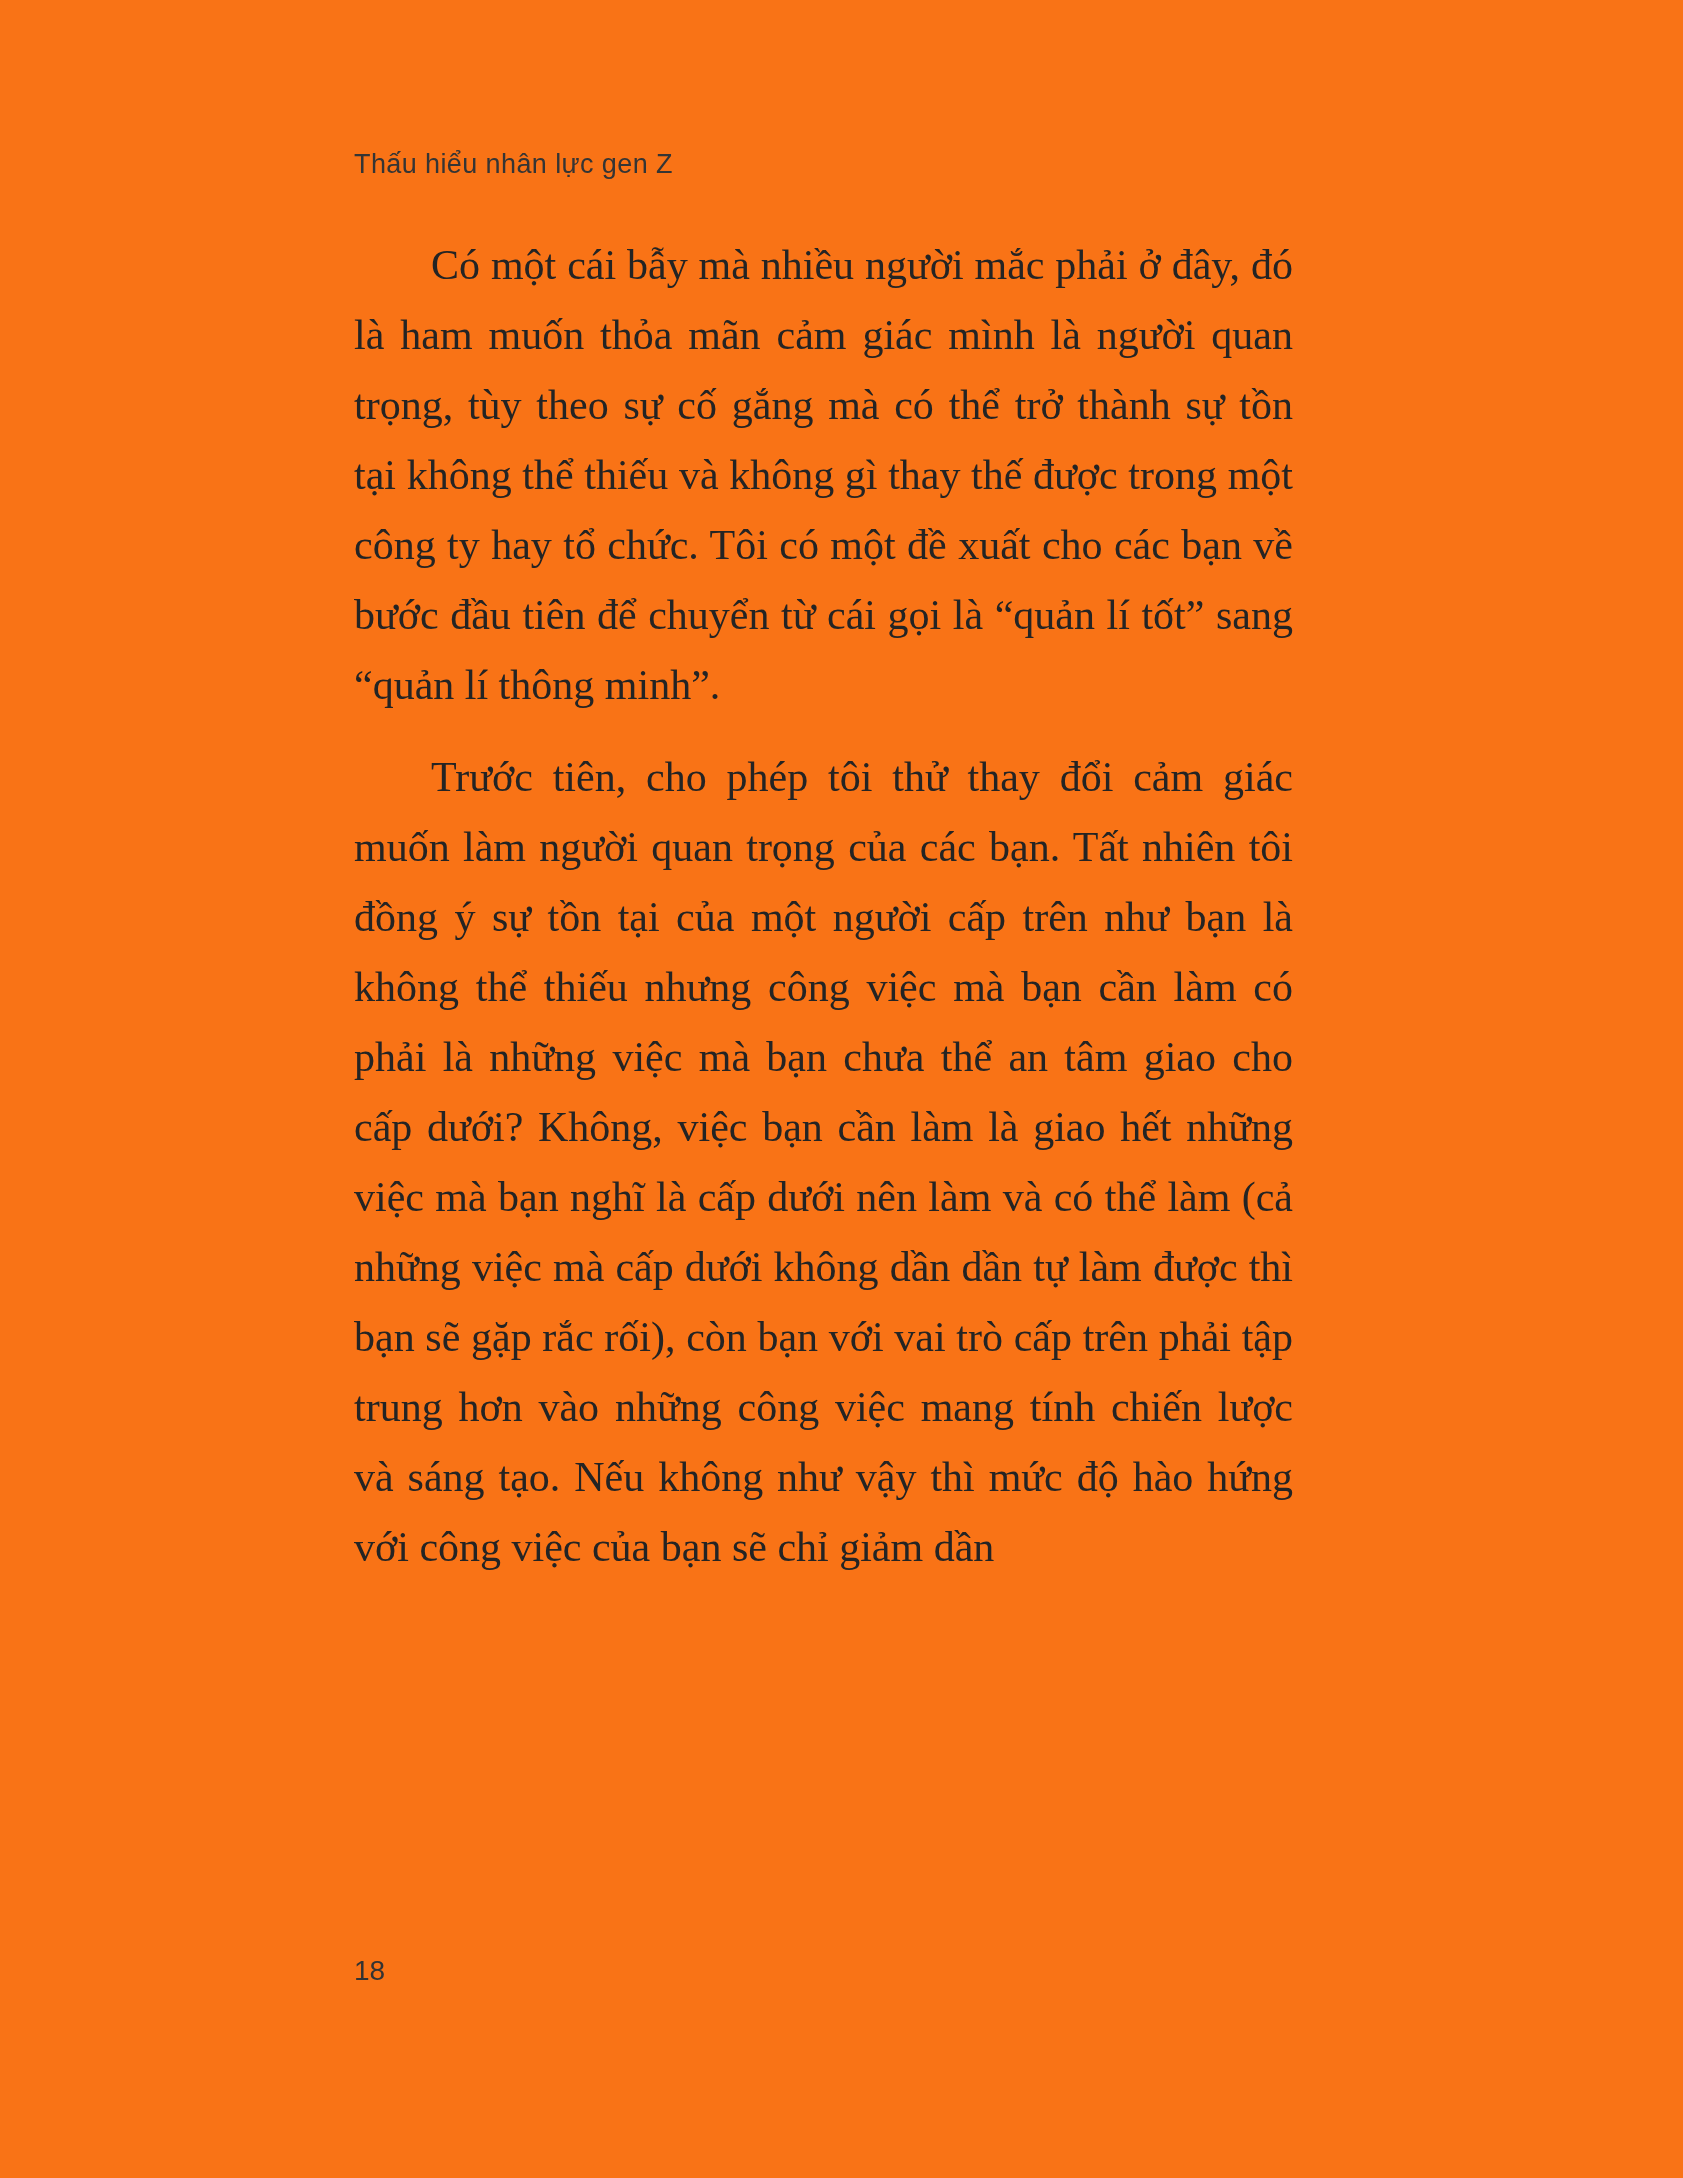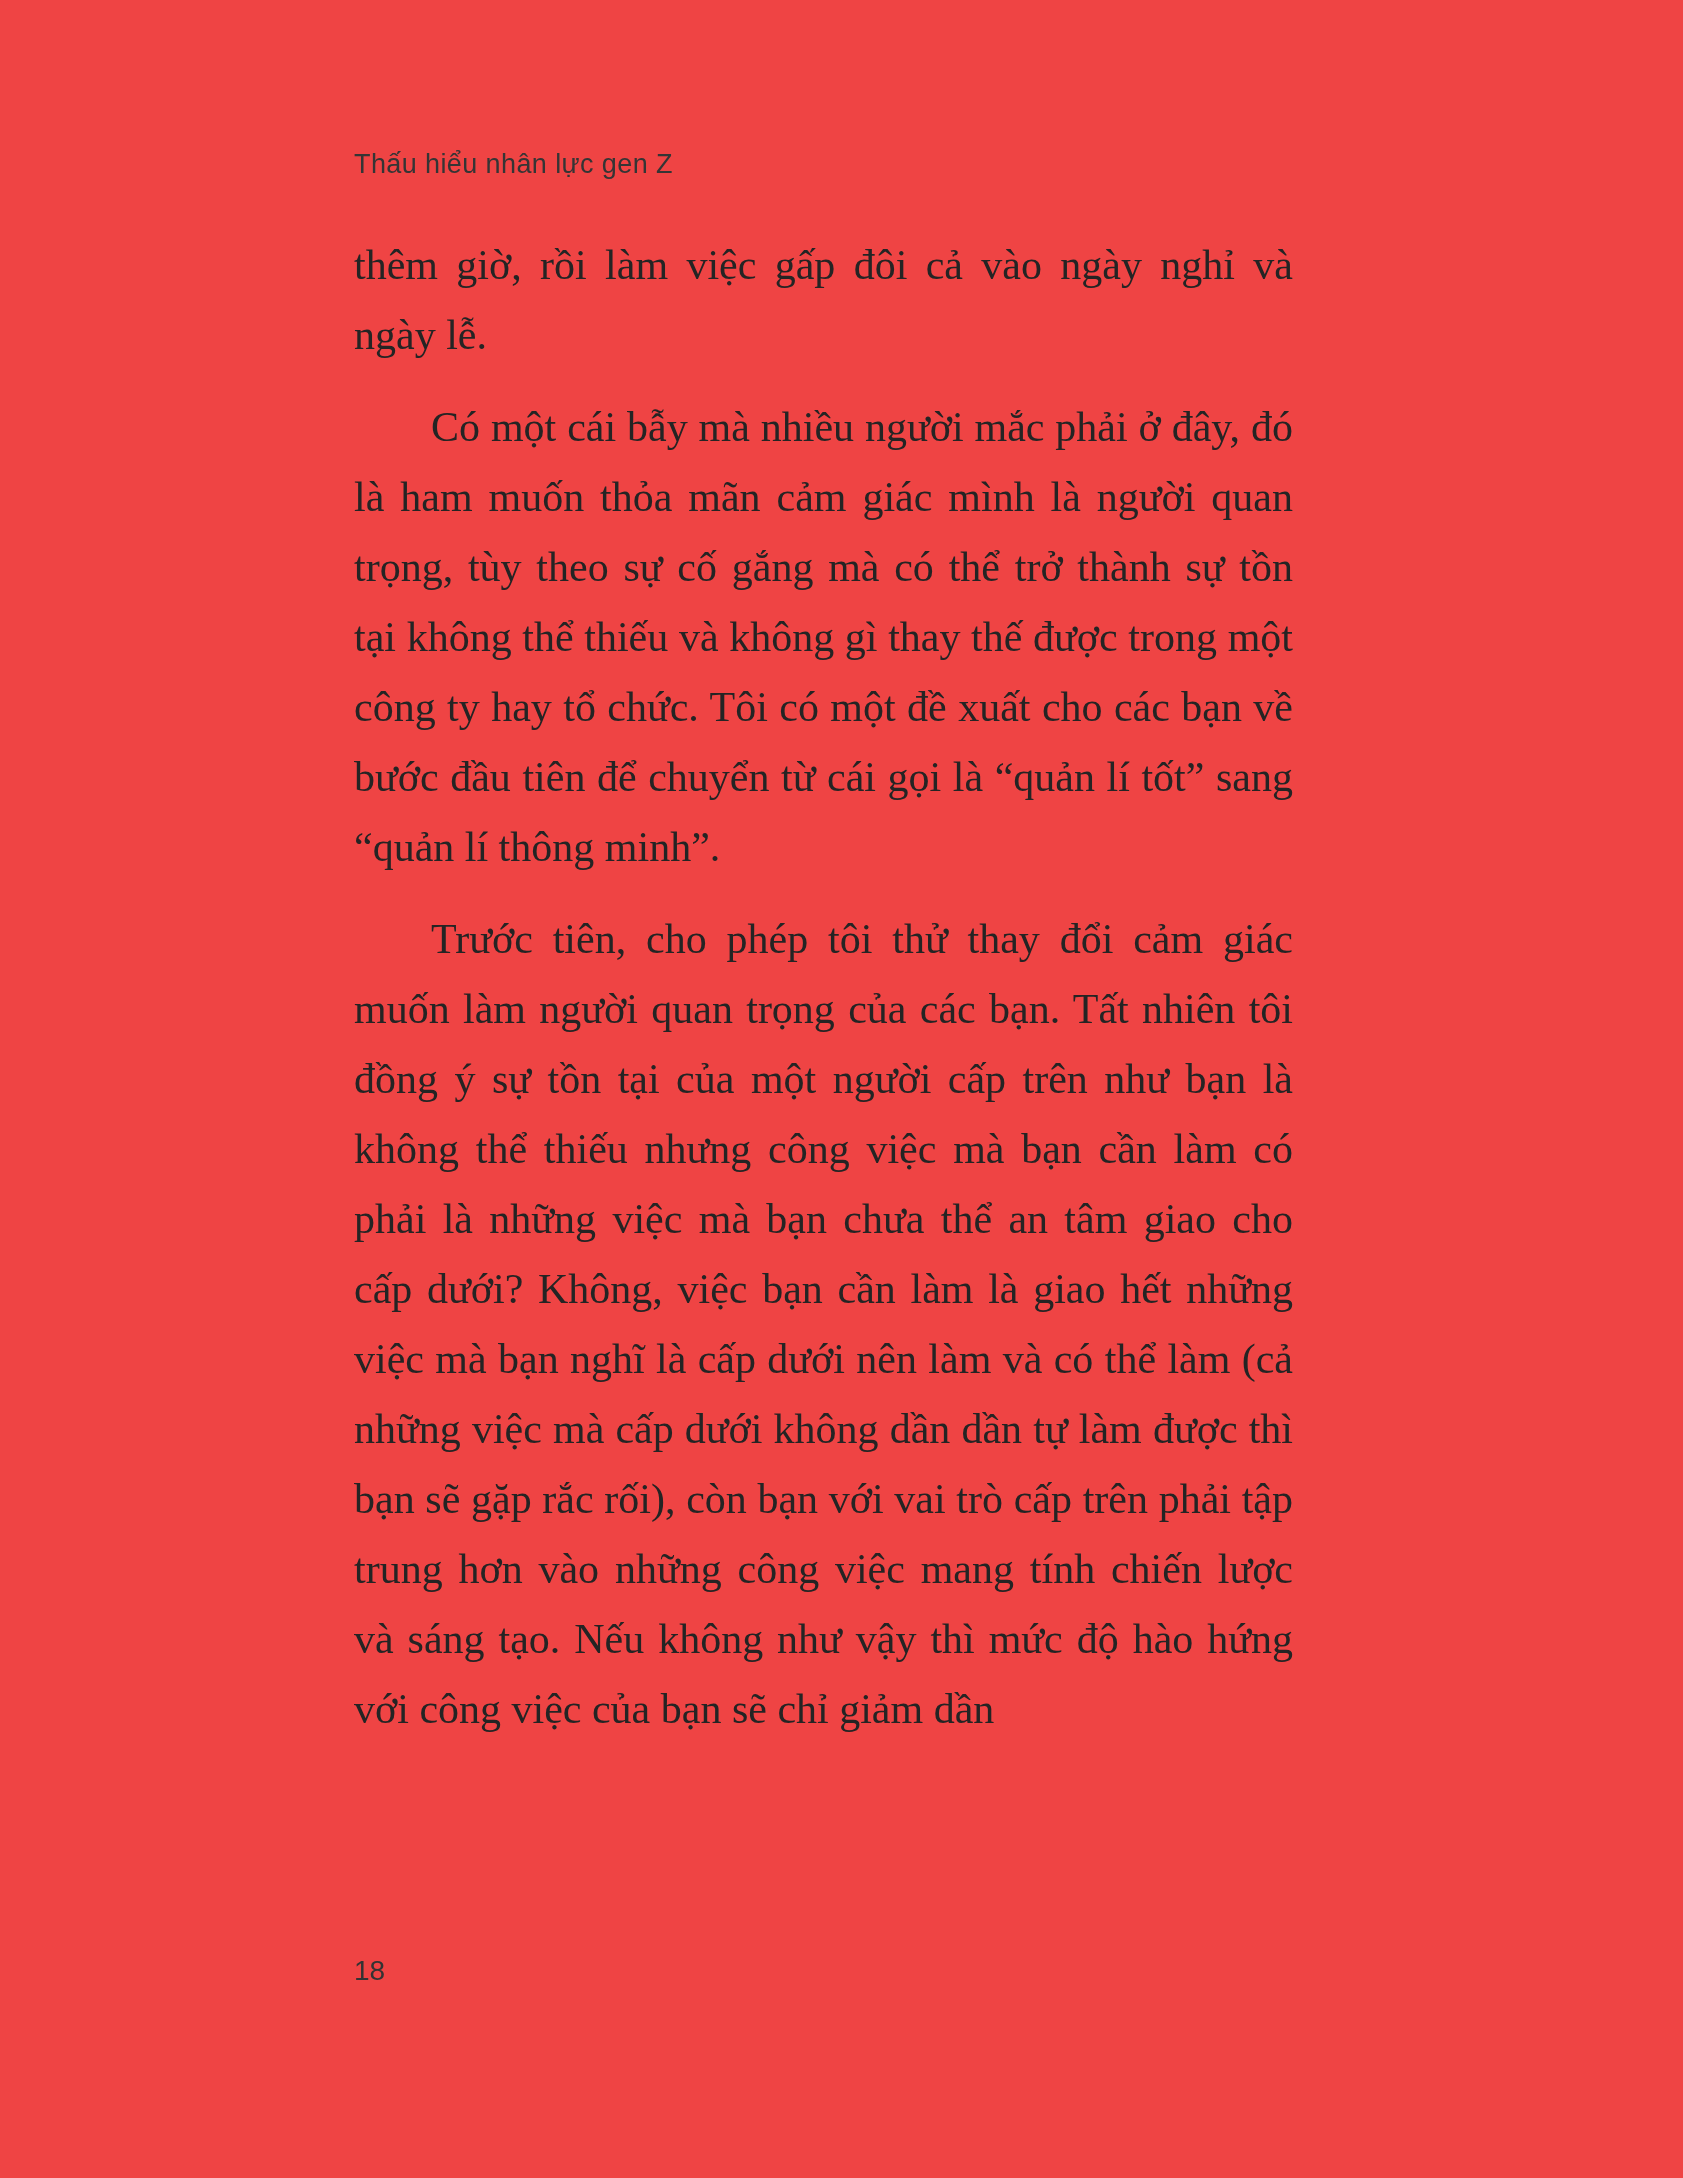--- a/index.html
+++ b/index.html
@@ -4,21 +4,21 @@
 <style>
   html, body {
     margin: 0;
     padding: 0;
     background: #ffffff;
   }
   .page {
     position: relative;
     width: 1683px;
     height: 2178px;
-    background: #ef4444;
+    background: #f97316;
     overflow: hidden;
     color: #242424;
   }
   .running-header {
     position: absolute;
     left: 354px;
     top: 149px;
     font-family: "Liberation Sans", sans-serif;
     font-size: 27px;
     font-weight: 400;
@@ -55,21 +55,20 @@
   }
 </style>
 </head>
 <body>
 
 <div class="page">
 
   <div class="running-header">Thấu hiểu nhân lực gen Z</div>
 
   <main class="body-text">
-    <p>thêm giờ, rồi làm việc gấp đôi cả vào ngày nghỉ và ngày lễ.</p>
     <p class="indent">Có một cái bẫy mà nhiều người mắc phải ở đây, đó là ham muốn thỏa mãn cảm giác mình là người quan trọng, tùy theo sự cố gắng mà có thể trở thành sự tồn tại không thể thiếu và không gì thay thế được trong một công ty hay tổ chức. Tôi có một đề xuất cho các bạn về bước đầu tiên để chuyển từ cái gọi là “quản lí tốt” sang “quản lí thông minh”.</p>
     <p class="indent">Trước tiên, cho phép tôi thử thay đổi cảm giác muốn làm người quan trọng của các bạn. Tất nhiên tôi đồng ý sự tồn tại của một người cấp trên như bạn là không thể thiếu nhưng công việc mà bạn cần làm có phải là những việc mà bạn chưa thể an tâm giao cho cấp dưới? Không, việc bạn cần làm là giao hết những việc mà bạn nghĩ là cấp dưới nên làm và có thể làm (cả những việc mà cấp dưới không dần dần tự làm được thì bạn sẽ gặp rắc rối), còn bạn với vai trò cấp trên phải tập trung hơn vào những công việc mang tính chiến lược và sáng tạo. Nếu không như vậy thì mức độ hào hứng với công việc của bạn sẽ chỉ giảm dần</p>
   </main>
 
   <div class="page-number">18</div>
 
 </div>
 
 
 </body></html>

